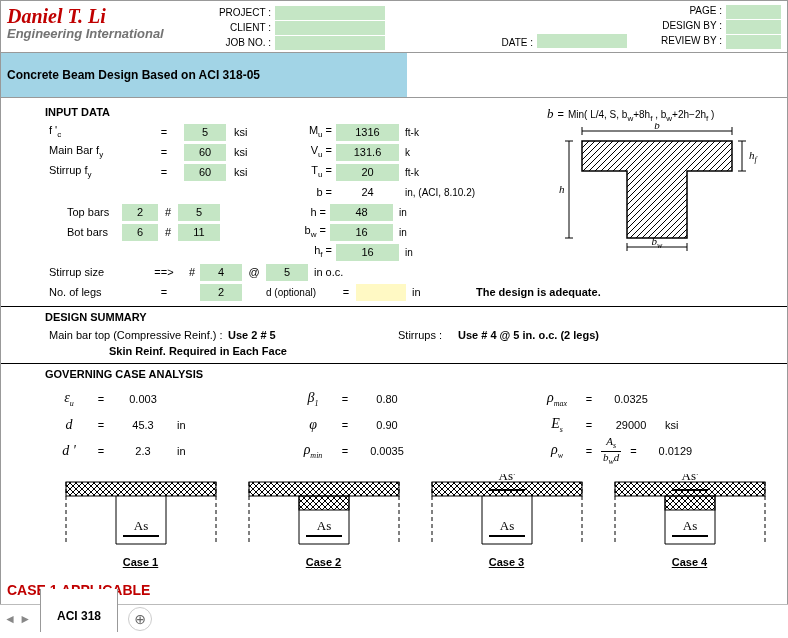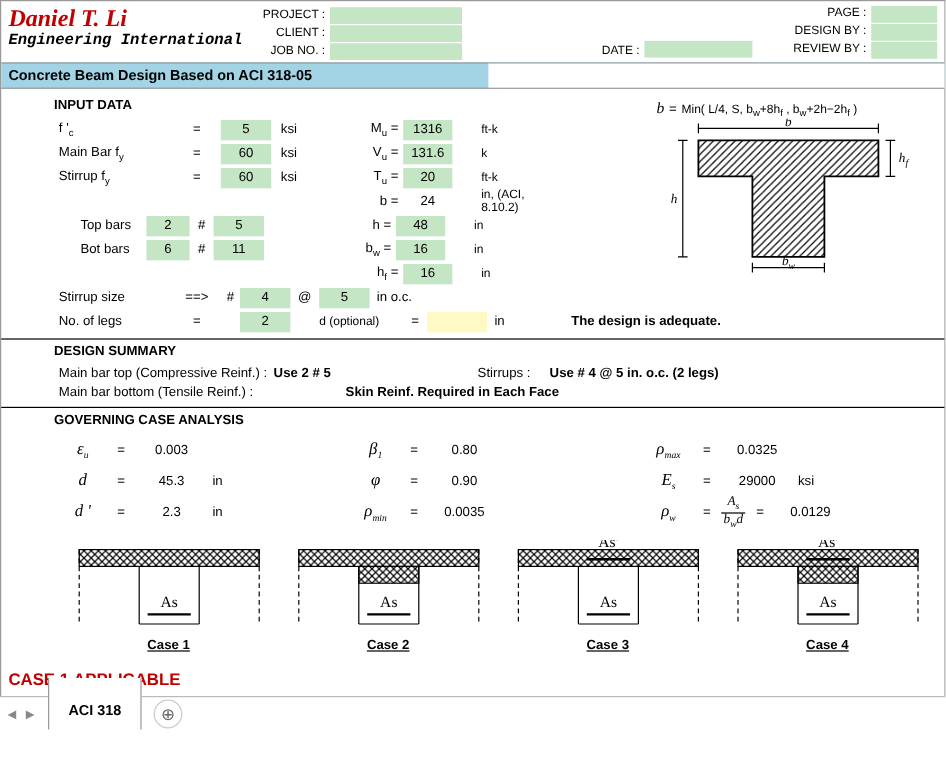--- a/index.html
+++ b/index.html
@@ -21,43 +21,43 @@
   }
   .logo-block { width: 200px; }
   .logo-title {
     font-family: 'Times New Roman', serif;
     font-style: italic;
     font-weight: bold;
     font-size: 20px;
     color: #c00000;
   }
   .logo-sub {
-    font-family: Liberation Mono, monospace;
+    font-family: Liberation Sans, sans-serif;
     font-style: italic;
     font-weight: bold;
     font-size: 13px;
-    color: #000000;
+    color: #737373;
     margin-top: -2px;
   }
   .hdr-mid { width: 280px; font-size: 10px; }
   .hdr-row { display: flex; align-items: center; height: 15px; }
   .hdr-lbl { width: 68px; text-align: right; padding-right: 4px; }
   .hdr-val { width: 110px; height: 14px; background: #c5e6c5; }
   .hdr-date { width: 150px; font-size: 10px; display:flex; align-items:flex-end; padding-bottom:2px;}
   .hdr-date-lbl { width:50px; text-align:right; padding-right:4px;}
   .hdr-date-val { width:90px; height:14px; background:#c5e6c5;}
   .hdr-right { flex:1; font-size:10px; }
   .hdr-rrow { display:flex; height:15px; align-items:flex-start; justify-content:flex-end;}
   .hdr-rlbl { width:80px; text-align:right; padding-right:4px;}
   .hdr-rval { width:55px; height:14px; background:#c5e6c5;}
   .title-bar {
     background: #a2d4e6;
     font-weight: bold;
     font-size: 12px;
-    padding: 3px 6px;
+    padding: 15px 6px;
     border-top: 1px solid #999;
     border-bottom: 1px solid #999;
     position: relative;
   }
   .title-bar::after{
     content:"";
     position:absolute; right:0; top:0; bottom:0; width:380px;
     background:#fff;
     border-left:0;
   }
@@ -69,22 +69,22 @@
   .c-eq { width: 40px; text-align:center;}
   .c-hash { width:20px; text-align:center;}
   .c-in {
     width: 42px; height: 17px; background: #c5e6c5;
     display: inline-flex; align-items: center; justify-content: center;
   }
   .c-in-y { background: #fff9c4; }
   .c-unit { width: 40px; padding-left: 8px; }
   .c-gap { width: 30px; }
   .c-mlbl { width: 40px; text-align:right; padding-right:4px;}
-  .c-mval { width: 41px; text-align:center;}
-  .c-munit { width: 90px; padding-left:24px; font-size:10px;}
+  .c-mval { width: 63px; text-align:center;}
+  .c-munit { width: 90px; padding-left:6px; font-size:10px;}
   .at { width:24px; text-align:center;}
   .diagram {
     position: absolute;
     right: 10px; top: 8px;
     width: 230px; height: 150px;
   }
   .formula { font-size:11px; display:flex; gap:4px; align-items:baseline;}
   .formula .var { font-style: italic; font-family:'Times New Roman',serif; font-size:13px;}
   .adequate { font-weight:bold; font-size:11px;}
   .hr { border-top:1px solid #000; margin:4px -6px 2px -48px;}
@@ -319,21 +319,20 @@
 
     <div class="hr"></div>
     <div class="sect-head">DESIGN SUMMARY</div>
     <div class="summary-row">
       <div class="s-lbl">Main bar top (Compressive Reinf.) :</div>
       <div class="s-use">Use  2 # 5</div>
       <div class="s-stir-lbl">Stirrups :</div>
       <div class="s-stir">Use # 4 @ 5 in. o.c.  (2 legs)</div>
     </div>
     <div class="summary-row">
-      <div class="s-lbl">Main bar bottom (Tensile Reinf.) :</div>
       <div class="s-stir-lbl"></div>
       <div class="s-stir">Skin Reinf. Required in Each Face</div>
     </div>
     <div class="hr"></div>
 
     <div class="sect-head">GOVERNING CASE ANALYSIS</div>
 
     <div class="gov-grid">
       <div class="gov-col">
         <div class="gov-row">

